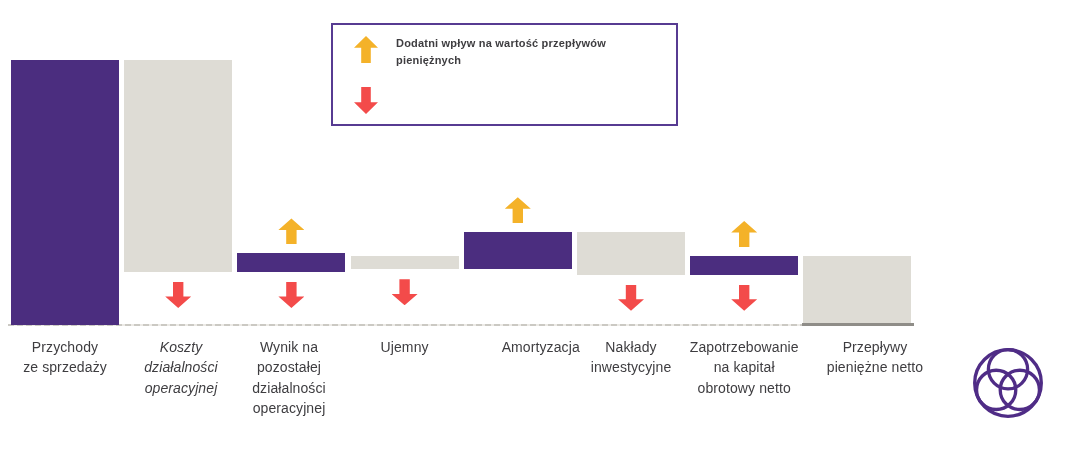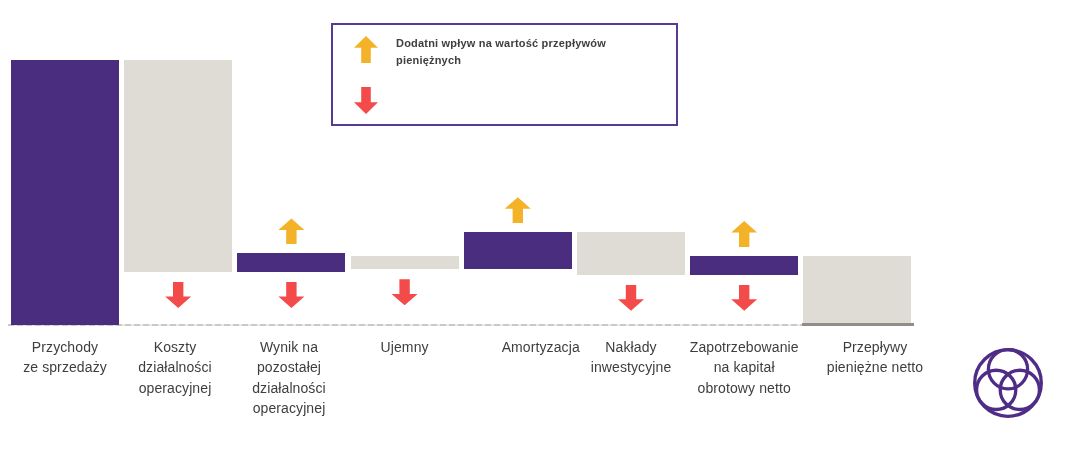--- a/index.html
+++ b/index.html
@@ -62,21 +62,21 @@
       <span class="arrow down"></span>
     </div>
   </div>
 
   <div id="chart">
     <div class="axis-line"></div>
   <div class="bar purple" style="left: 11px; width: 108px; top: 60px; height: 265px;"></div>
       <div class="bar-label" style="left: 3px;">Przychody<br>ze sprzedaży</div>
       <div class="bar gray" style="left: 124.2px; width: 108px; top: 60px; height: 212px;"></div>
       <div class="arrow down chart-arrow" style="left: 165.2px; top: 282px;"></div>
-      <div class="bar-label" style="left: 113px;">Koszty<br>działalności<br>operacyjnej</div>
+      <div class="bar-label" style="left: 119px; font-style: italic;">Koszty<br>działalności<br>operacyjnej</div>
       <div class="bar purple" style="left: 237.4px; width: 108px; top: 253.45px; height: 18.55px;"></div>
       <div class="arrow up chart-arrow" style="left: 278.4px; top: 218.45px;"></div>
       <div class="arrow down chart-arrow" style="left: 278.4px; top: 282px;"></div>
       <div class="bar-label" style="left: 227px;">Wynik na<br>pozostałej<br>działalności<br>operacyjnej</div>
       <div class="bar gray" style="left: 350.6px; width: 108px; top: 256.1px; height: 13.25px;"></div>
       <div class="arrow down chart-arrow" style="left: 391.6px; top: 279.35px;"></div>
       <div class="bar-label" style="left: 342.6px;">Ujemny</div>
       <div class="bar purple" style="left: 463.8px; width: 108px; top: 232.25px; height: 37.1px;"></div>
       <div class="arrow up chart-arrow" style="left: 504.8px; top: 197.25px;"></div>
       <div class="bar-label" style="left: 455.8px; text-align: right;">Amortyzacja</div>

